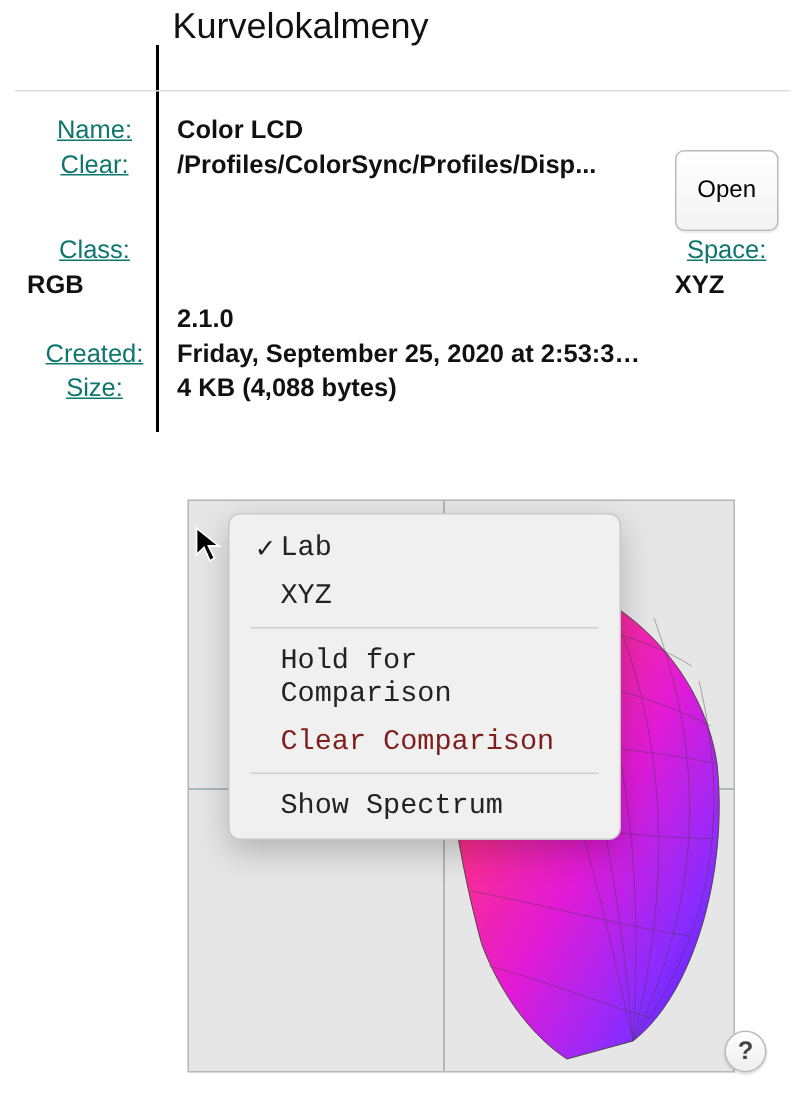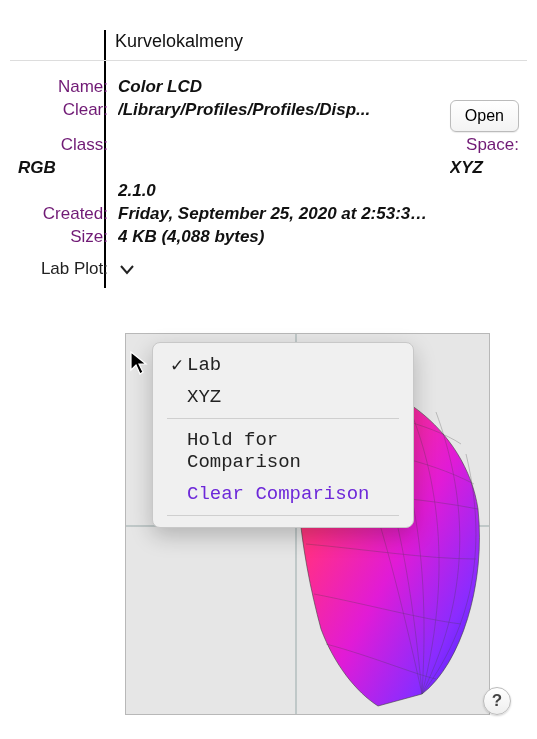--- a/index.html
+++ b/index.html
@@ -9,23 +9,22 @@
     background: #fff;
     width: 537px;
     height: 739px;
     position: relative;
     overflow: hidden;
   }
   .annotation {
     position: absolute;
     top: 4px;
     left: 115px;
-    font-size: 18px;
+    font-size: 24px;
     color: #111;
-    margin-top: 27px;
   }
   .anno-line {
     position: absolute;
     left: 104px;
     top: 30px;
     width: 2px;
     height: 258px;
     background: #000;
   }
   .panel {
@@ -38,37 +37,37 @@
     padding-top: 16px;
   }
   .info-table {
     display: grid;
     grid-template-columns: 90px 1fr auto;
     column-gap: 10px;
     row-gap: 3px;
     padding: 0 8px;
   }
   .lbl {
-    text-align: right;
-    font-size: 17px;
-    color: #701a75;
+    text-align: center;
+    font-size: 17px;
+    color: #0f766e;
+    text-decoration: underline;
   }
   .val {
     font-size: 17px;
     font-weight: 700;
     color: #111;
     white-space: nowrap;
     overflow: hidden;
     text-overflow: ellipsis;
     max-width: 310px;
-    font-style: italic;
   }
   .open-btn {
     font-size: 16px;
-    padding: 6px 14px;
+    padding: 17px 14px;
     border: 1px solid #bbb;
     border-radius: 6px;
     background: linear-gradient(#fff,#f3f3f3);
     box-shadow: 0 1px 1px rgba(0,0,0,0.08);
     align-self: start;
     cursor: pointer;
   }
   .plot-row {
     display: flex;
     align-items: flex-start;
@@ -118,21 +117,21 @@
   }
   .menu-item {
     display: flex;
     align-items: center;
     font-size: 19px;
     color: #222;
     padding: 5px 18px 5px 14px;
     cursor: pointer;
   }
   .menu-item.disabled {
-    color: #6d28d9;
+    color: #7f1d1d;
     cursor: default;
   }
   .menu-check {
     width: 20px;
     display: inline-block;
     text-align: center;
     font-size: 17px;
   }
   .menu-text { flex: 1; font-family: Liberation Mono, monospace; }
   .menu-sep {
@@ -173,21 +172,21 @@
 <div class="anno-line"></div>
 
 <div class="panel">
 
   <div class="info-table">
     <div class="lbl">Name:</div>
     <div class="val">Color LCD</div>
     <div></div>
 
     <div class="lbl">Clear:</div>
-    <div class="val">/Library/Profiles/Profiles/Disp...</div>
+    <div class="val">/Profiles/ColorSync/Profiles/Disp...</div>
     <button class="open-btn">Open</button>
 
     <div class="lbl">Class:</div>
     <div></div>
 
     <div class="lbl">Space:</div>
     <div class="val">RGB</div>
     <div></div>
 
     <div class="val">XYZ</div>
@@ -198,28 +197,20 @@
 
     <div class="lbl">Created:</div>
     <div class="val">Friday, September 25, 2020 at 2:53:37 P...</div>
     <div></div>
 
     <div class="lbl">Size:</div>
     <div class="val">4 KB (4,088 bytes)</div>
     <div></div>
   </div>
 
-  <div class="plot-row">
-    <div class="plot-label">Lab Plot:</div>
-    <div class="dropdown-trigger">
-      <svg width="14" height="10" viewBox="0 0 14 10">
-        <path d="M1 1 L7 8 L13 1" fill="none" stroke="#222" stroke-width="2"></path>
-      </svg>
-    </div>
-  </div>
 
   <div class="plot-area">
     <svg width="365" height="382" viewBox="0 0 365 382">
       <line x1="0" y1="192" x2="365" y2="192" stroke="#9aa" stroke-width="1"></line>
       <line x1="170" y1="0" x2="170" y2="382" stroke="#9aa" stroke-width="1"></line>
       <defs>
         <linearGradient id="g1" x1="0%" y1="0%" x2="100%" y2="100%">
           <stop offset="0%" stop-color="#ff5a3c"></stop>
           <stop offset="30%" stop-color="#ff2e8a"></stop>
           <stop offset="55%" stop-color="#e11bd6"></stop>
@@ -263,20 +254,24 @@
     <div class="menu-sep"></div>
     <div class="menu-item">
       <span class="menu-check"></span>
       <span class="menu-text">Hold for Comparison</span>
     </div>
     <div class="menu-item disabled">
       <span class="menu-check"></span>
       <span class="menu-text">Clear Comparison</span>
     </div>
     <div class="menu-sep"></div>
+    <div class="menu-item">
+      <span class="menu-check"></span>
+      <span class="menu-text">Show Spectrum</span>
+    </div>
   </div>
 
   <div class="cursor-arrow">
     <svg width="22" height="26" viewBox="0 0 22 26">
       <path d="M2 2 L2 20 L7 15 L11 24 L14 22 L10 14 L17 14 Z" fill="#000" stroke="#fff" stroke-width="1.2"></path>
     </svg>
   </div>
 
   <div class="help-btn">?</div>
 

